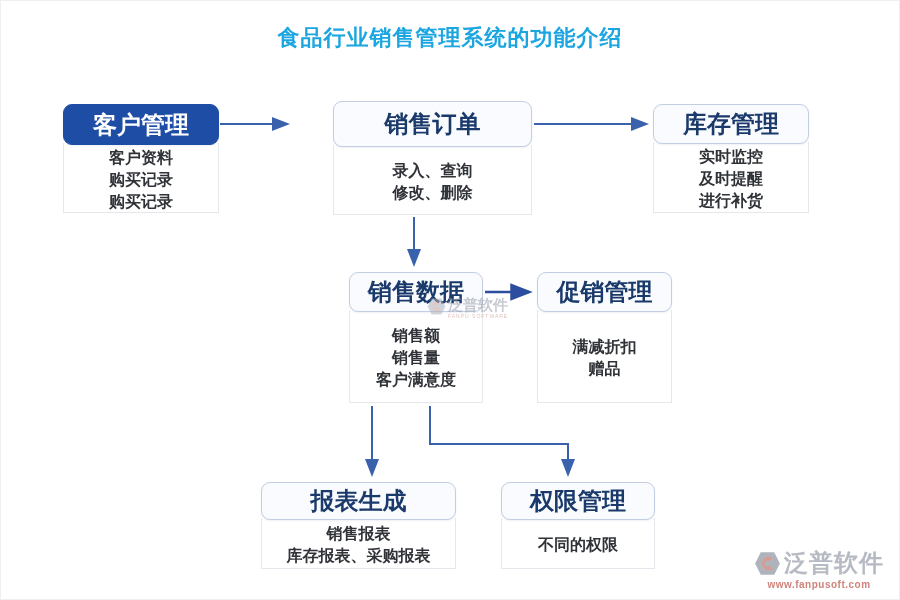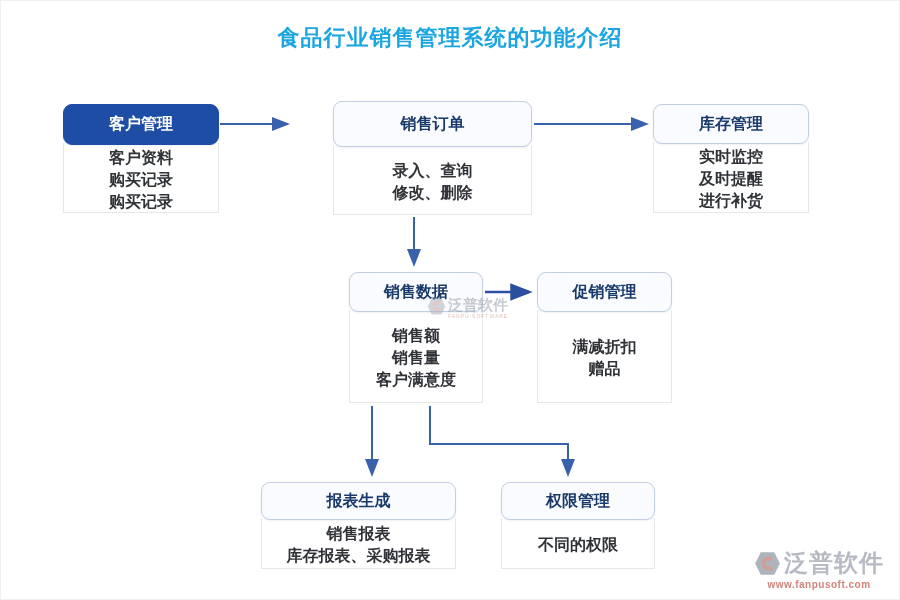--- a/index.html
+++ b/index.html
@@ -16,21 +16,21 @@
     position: absolute; left: 0; top: 22px; width: 100%;
     text-align: center;
     font-size: 22px; font-weight: 900; letter-spacing: 1px;
     color: #1BA6E1;
   }
   .node { position: absolute; box-sizing: border-box; }
   .node .hd {
     box-sizing: border-box;
     display: flex; align-items: center; justify-content: center;
     border-radius: 9px;
-    font-size: 16px; font-weight: 800;
+    font-size: 24px; font-weight: 800;
     background: #FAFBFE;
     border: 1px solid #C2CEE2;
     color: #1A3A6B;
     box-shadow: 0 1px 2px rgba(30,60,120,0.08);
     position: relative; z-index: 2;
   }
   .node.filled .hd {
     background: #1E4DA5;
     border: 1px solid #1E4DA5;
     color: #ffffff;

